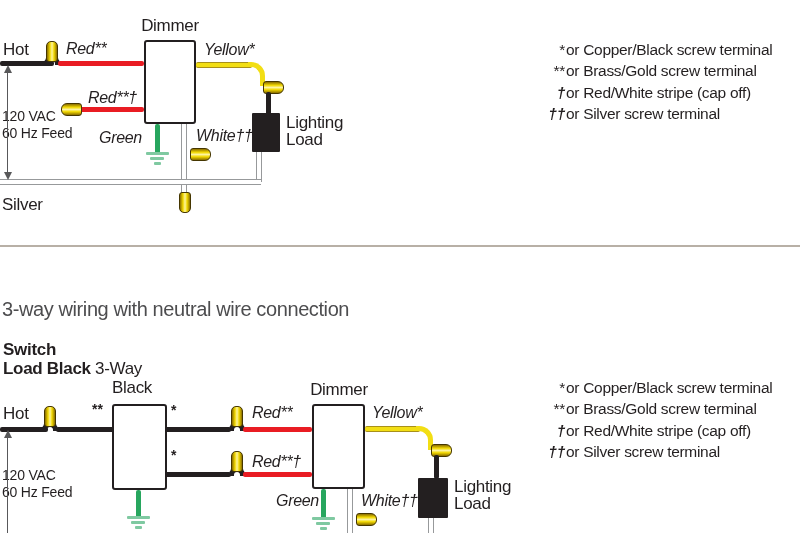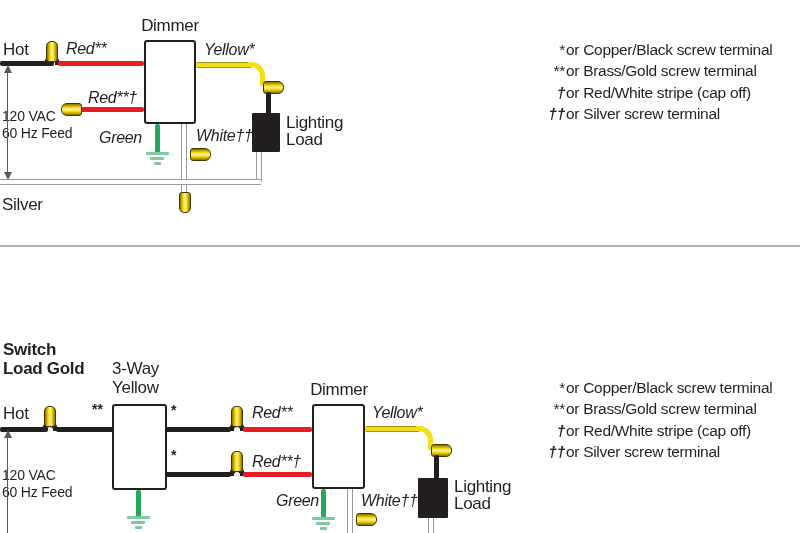--- a/index.html
+++ b/index.html
@@ -109,27 +109,28 @@
       <span class="sym">†</span>
       <span class="txt">or Red/White stripe (cap off)</span>
     </div>
     <div class="row dg">
       <span class="sym">††</span>
       <span class="txt">or Silver screw terminal</span>
     </div>
   </div>
 
   <div class="divider" style="top:245px;"></div>
+  <div class="heading" style="left:2px; top:298px;">3-way wiring with neutral wire connection</div>
 
   <div>
 
     <div class="lbl b" style="left:3px; top:341px;">Switch</div>
-    <div class="lbl b" style="left:3px; top:360px;">Load Gold</div>
-    <div class="lbl" style="left:112px; top:360px;">3-Way</div>
-    <div class="lbl" style="left:112px; top:379px;">Yellow</div>
+    <div class="lbl b" style="left:3px; top:360px;">Load Black</div>
+    <div class="lbl" style="left:95px; top:360px;">3-Way</div>
+    <div class="lbl" style="left:112px; top:379px;">Black</div>
     <div class="lbl" style="left:3px; top:405px;">Hot</div>
     <div class="lbl ctr" style="left:306px; top:381px; width:66px;">Dimmer</div>
     <div class="lbl it" style="left:252px; top:404px;">Red**</div>
     <div class="lbl it" style="left:252px; top:453px;">Red**†</div>
     <div class="lbl it" style="left:372px; top:404px;">Yellow*</div>
     <div class="lbl it" style="left:276px; top:492px;">Green</div>
     <div class="lbl it" style="left:361px; top:492px;">White††</div>
     <div class="lbl" style="left:454px; top:478px;">Lighting</div>
     <div class="lbl" style="left:454px; top:495px;">Load</div>
     <div class="lbl sm" style="left:2px; top:468px;">120 VAC</div>

